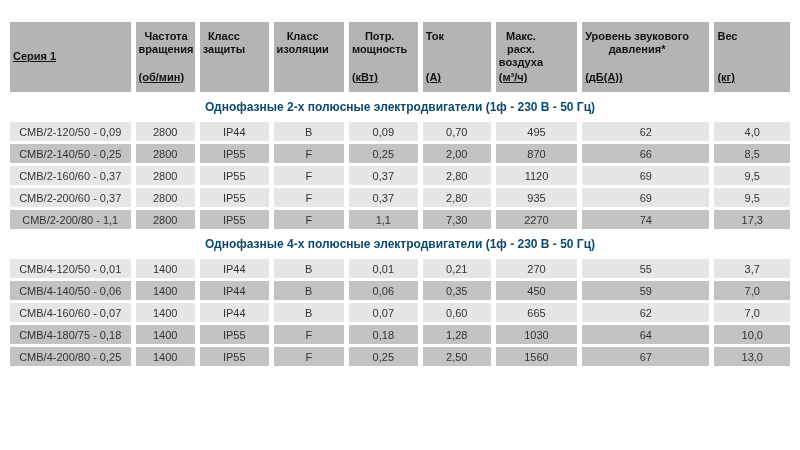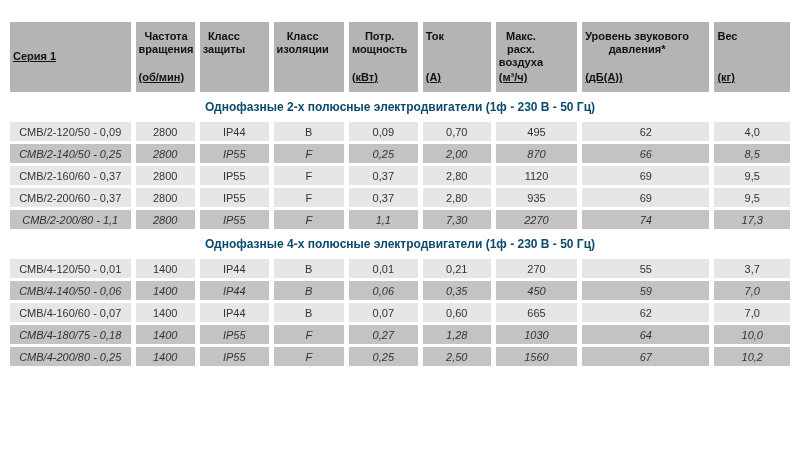--- a/index.html
+++ b/index.html
@@ -55,21 +55,21 @@
     height: 19px;
     padding: 0 2px;
     text-align: center;
     vertical-align: middle;
     font-size: 11px;
     color: #333333;
     overflow: hidden;
     white-space: nowrap;
   }
   tr.light td.data { background: var(--row-light, #e6e6e6); }
-  tr.dark  td.data { background: var(--row-dark,  #c3c3c3); font-style: italic; }
+  tr.dark  td.data { background: var(--row-dark,  #c3c3c3); }
 </style>
 </head>
 <body>
 
 <div class="table-wrap">
   <table class="spec">
     <colgroup>
       <col style="width:16.3%">
       <col style="width:8.0%">
       <col style="width:9.3%">
@@ -239,32 +239,32 @@
           <td class="data">0,60</td>
           <td class="data">665</td>
           <td class="data">62</td>
           <td class="data">7,0</td>
         </tr>
         <tr class="dark">
           <td class="data">СМВ/4-180/75 - 0,18</td>
           <td class="data">1400</td>
           <td class="data">IP55</td>
           <td class="data">F</td>
-          <td class="data">0,27</td>
+          <td class="data">0,18</td>
           <td class="data">1,28</td>
           <td class="data">1030</td>
           <td class="data">64</td>
           <td class="data">10,0</td>
         </tr>
         <tr class="dark">
           <td class="data">СМВ/4-200/80 - 0,25</td>
           <td class="data">1400</td>
           <td class="data">IP55</td>
           <td class="data">F</td>
           <td class="data">0,25</td>
           <td class="data">2,50</td>
           <td class="data">1560</td>
           <td class="data">67</td>
-          <td class="data">10,2</td>
+          <td class="data">13,0</td>
         </tr>
       </tbody>
   </table>
 </div>
 
 </body></html>

